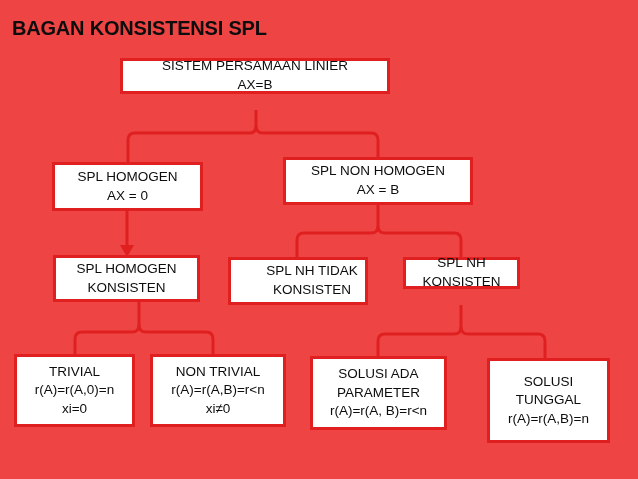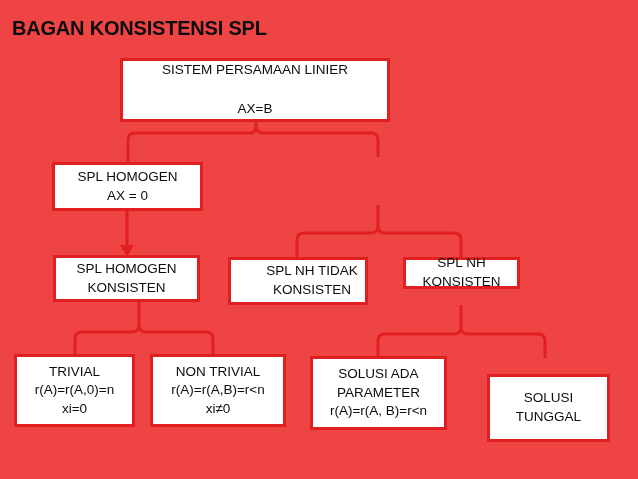--- a/index.html
+++ b/index.html
@@ -114,30 +114,34 @@
         L 378,356"></path>
       <path d="
         M 461,327
         Q 461,334 468,334
         L 538,334
         Q 545,334 545,341
         L 545,358"></path>
     </g>
   </svg>
 
-  <div class="node" style="left:120px; top:58px; width:270px; height:64px;justify-content:space-between;">
+  <div class="node" style="left:120px; top:58px; width:270px; height:36px;">
     <span class="ln">SISTEM PERSAMAAN LINIER</span>
     <span class="ln">AX=B</span>
   </div>
 
   <div class="node" style="left:52px; top:162px; width:151px; height:49px;">
     <span class="ln">SPL HOMOGEN</span>
     <span class="ln">AX = 0</span>
   </div>
 
+  <div class="node" style="left:283px; top:157px; width:190px; height:48px;">
+    <span class="ln">SPL NON HOMOGEN</span>
+    <span class="ln">AX = B</span>
+  </div>
 
   <div class="node" style="left:53px; top:255px; width:147px; height:47px;">
     <span class="ln">SPL HOMOGEN</span>
     <span class="ln">KONSISTEN</span>
   </div>
 
   <div class="node" style="left:228px; top:257px; width:140px; height:48px;padding-left:28px;">
     <span class="ln">SPL NH TIDAK</span>
     <span class="ln">KONSISTEN</span>
   </div>
@@ -158,18 +162,19 @@
     <span class="ln">r(A)=r(A,B)=r&lt;n</span>
     <span class="ln">xi≠0</span>
   </div>
 
   <div class="node" style="left:310px; top:356px; width:137px; height:74px;">
     <span class="ln">SOLUSI ADA</span>
     <span class="ln">PARAMETER</span>
     <span class="ln">r(A)=r(A, B)=r&lt;n</span>
   </div>
 
-  <div class="node" style="left:487px; top:374px; width:123px; height:68px;">
+  <div class="node" style="left:487px; top:358px; width:123px; height:85px;">
     <span class="ln">SOLUSI</span>
     <span class="ln">TUNGGAL</span>
+    <span class="ln">r(A)=r(A,B)=n</span>
   </div>
 
 </div>
 
 </body></html>

